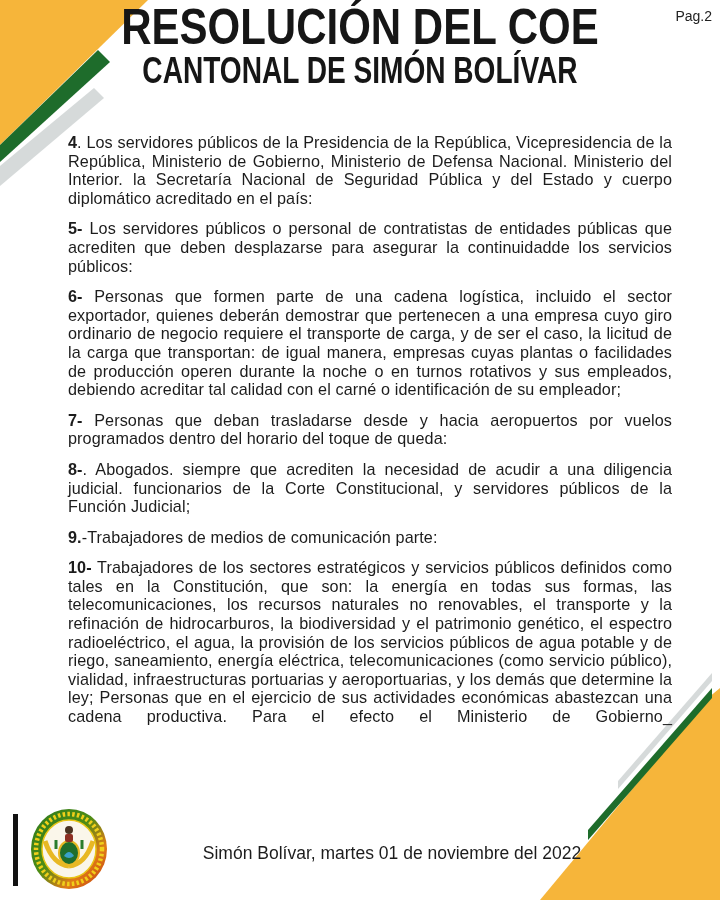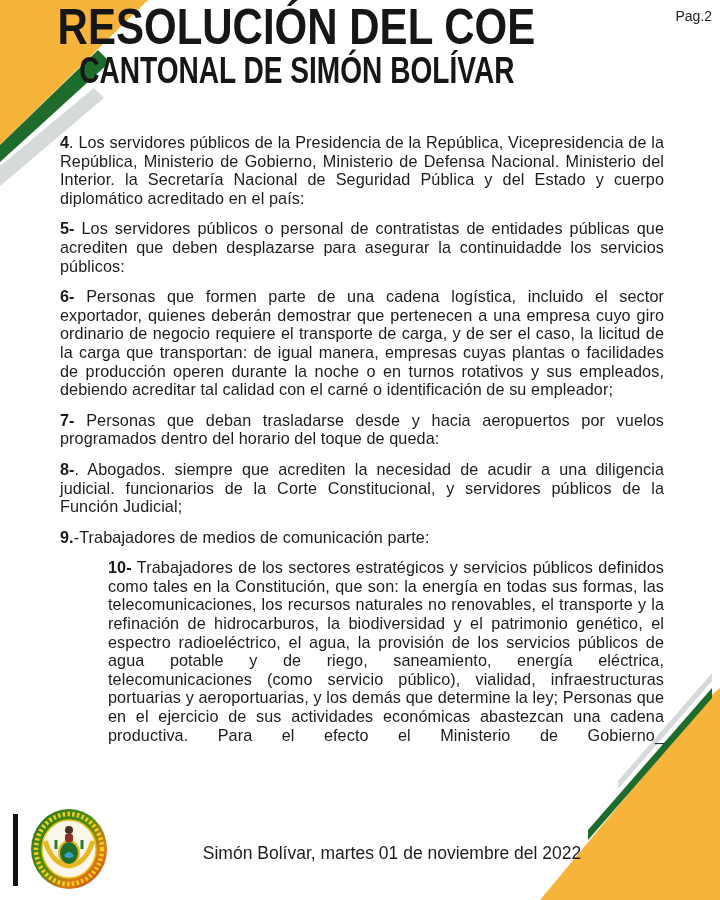--- a/index.html
+++ b/index.html
@@ -4,38 +4,38 @@
 <style>
   html,body { margin:0; padding:0; background:#ffffff; }
   .page {
     position:relative; width:720px; height:900px; background:#ffffff;
     font-family:"Liberation Sans", sans-serif; overflow:hidden; color:#1b1b1b;
   }
   svg.corner { position:absolute; display:block; }
   #corner-tl { top:0; left:0; }
   #corner-br { bottom:0; right:0; }
 
-  .header { position:absolute; top:3px; left:0; width:720px; }
+  .header { position:absolute; top:3px; left:0; width:720px; text-align:center; }
   .title1 {
     font-size:50px; line-height:49px; font-weight:bold; color:#161616;
     white-space:nowrap; transform:scaleX(0.84); transform-origin:50% 0;
   }
   .title2 {
     font-size:36px; line-height:37px; font-weight:bold; color:#161616;
     white-space:nowrap; transform:scaleX(0.78); transform-origin:50% 0;
   }
   .page-num { position:absolute; top:8px; right:8px; font-size:14px; color:#222; }
 
   .body-text {
-    position:absolute; left:60px; top:133px; width:604px;
+    position:absolute; left:68px; top:133px; width:604px;
     font-size:16.2px; line-height:18.6px; text-align:justify;
     letter-spacing:0.1px; color:#1c1c1c;
   }
   .para { margin:0 0 12px 0; }
-  .para:last-child { text-align-last:justify;margin-left:48px; }
+  .para:last-child { text-align-last:justify; }
   .pnum { font-weight:bold; }
 
   .black-bar { position:absolute; left:13px; top:814px; width:5px; height:72px; background:#121212; }
   .seal { position:absolute; left:28px; top:806px; }
   .dateline {
     position:absolute; top:843px; left:0; width:720px; text-align:center;
     font-size:17.5px; color:#1c1c1c;margin-left:32px;
   }
 </style>
 </head>

